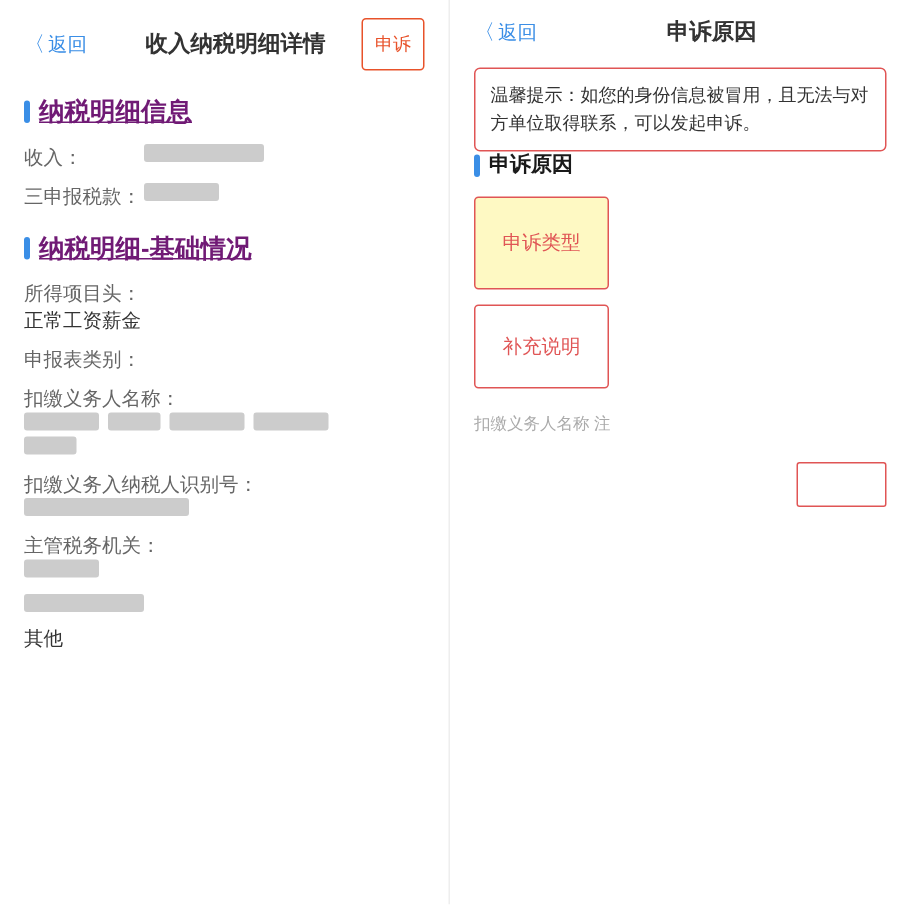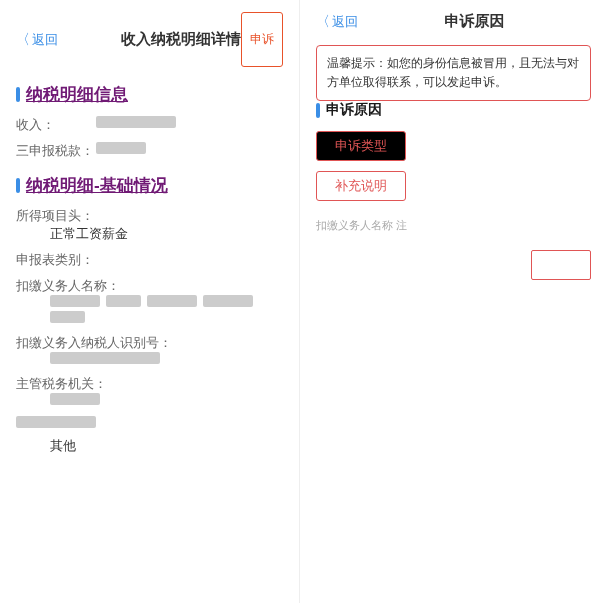--- a/index.html
+++ b/index.html
@@ -44,24 +44,25 @@
       font-size: 15px;
       font-weight: bold;
       margin-left: 12px;
       flex: 1;
       text-align: right;
     }
     .apply-btn {
       border: 1px solid #e8522a;
       color: #e8522a;
       background: #fff;
-      padding: 18px 8px;
+      padding: 8px 8px;
       font-size: 12px;
       border-radius: 3px;
       cursor: pointer;
+      margin-left: 24px;
     }
     .section-title {
       display: flex;
       align-items: center;
       font-size: 17px;
       font-weight: bold;
       margin-bottom: 10px;
       color: #701a75;
       text-decoration: underline;
     }
@@ -105,21 +106,20 @@
       font-size: 13px;
       flex-direction: column;
     }
     .detail-label {
       color: #666;
       min-width: 90px;
     }
     .detail-value {
       color: #333;
       flex: 1;
-      margin-left: 34px;
     }
     .multi-gray {
       display: flex;
       gap: 6px;
       flex-wrap: wrap;
     }
 
     
     .right-panel {
       width: 307px;
@@ -155,35 +155,35 @@
     .complaint-section-title .blue-bar {
       width: 4px;
       height: 15px;
       background: #3a8ee6;
       margin-right: 6px;
       border-radius: 2px;
     }
     .complaint-type-btn {
       border: 1px solid #e05555;
       color: #e05555;
-      background: #000000;
-      padding: 5px 16px;
+      background: #fef9c3;
+      padding: 21px 16px;
       font-size: 13px;
       border-radius: 3px;
       cursor: pointer;
       display: block;
       margin-bottom: 10px;
       width: 90px;
       text-align: center;
     }
     .supplement-btn {
       border: 1px solid #e05555;
       color: #e05555;
       background: #fff;
-      padding: 5px 16px;
+      padding: 18px 16px;
       font-size: 13px;
       border-radius: 3px;
       cursor: pointer;
       display: block;
       margin-bottom: 16px;
       width: 90px;
       text-align: center;
     }
     .hint-text {
       font-size: 11px;

